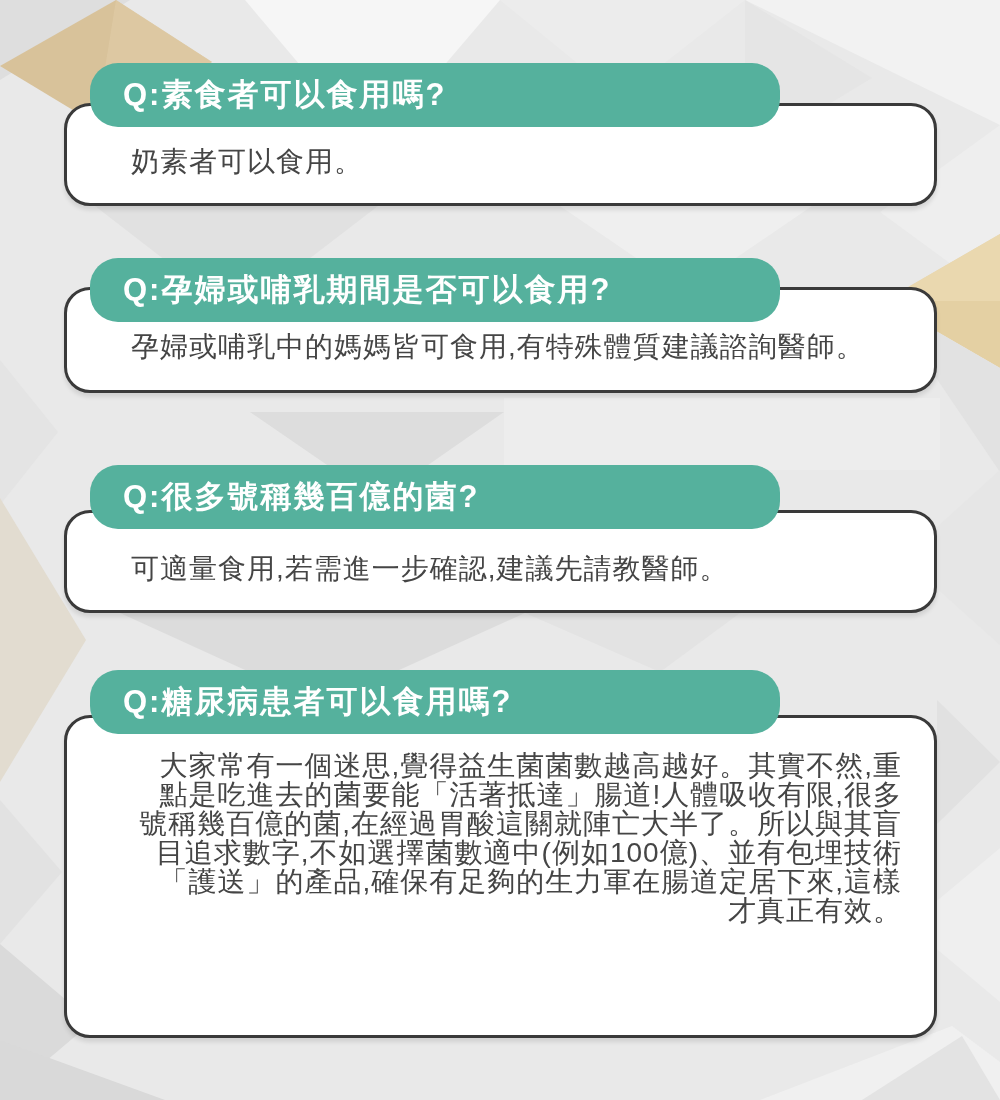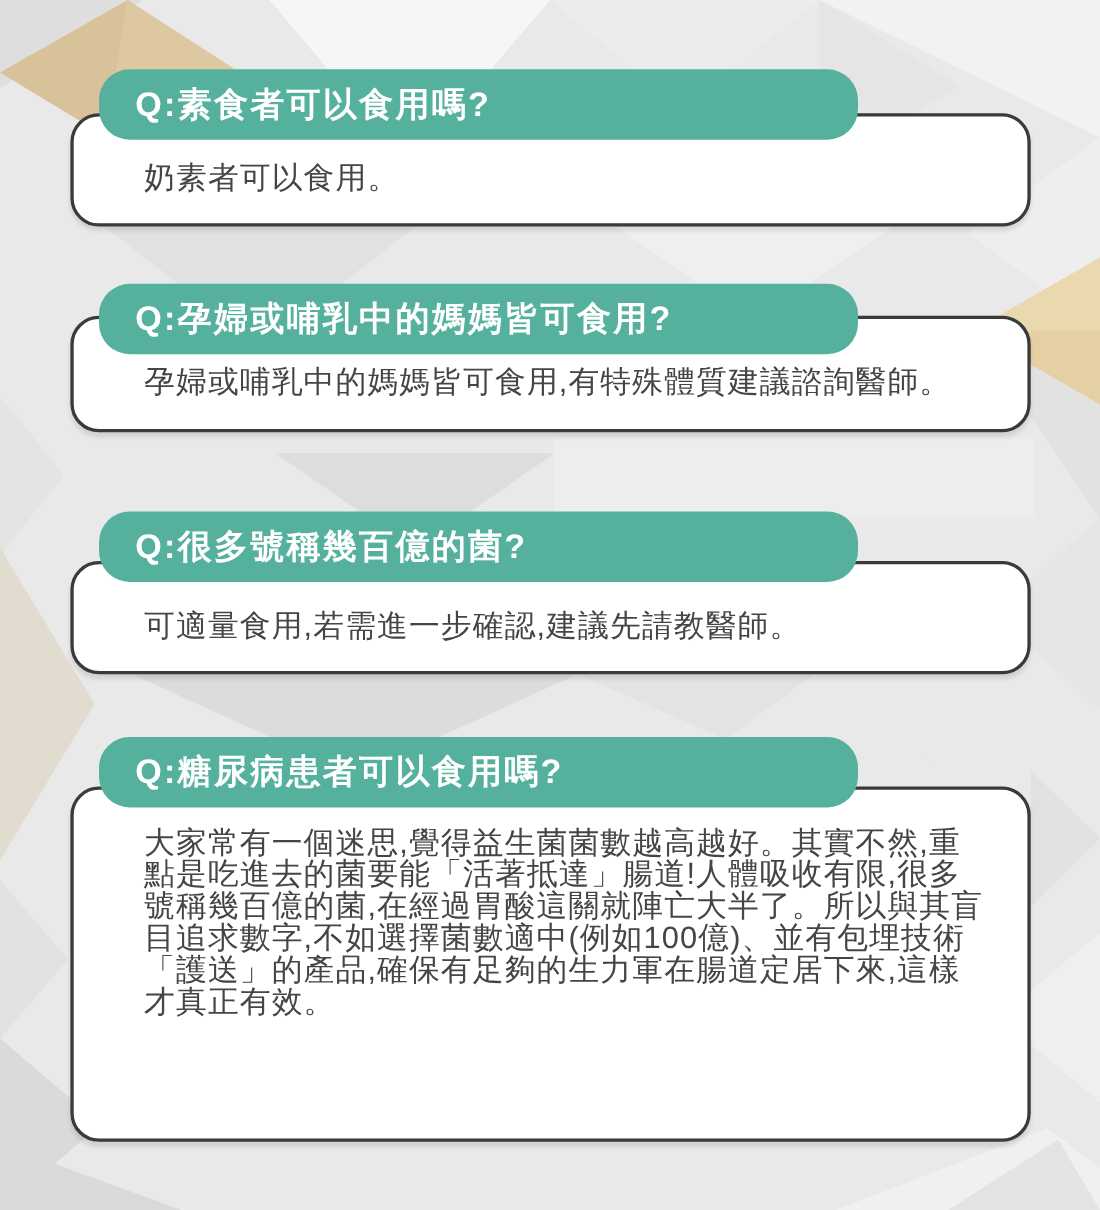--- a/index.html
+++ b/index.html
@@ -47,20 +47,21 @@
   .a-box {
     position: absolute;
     left: 0;
     width: 873px;
     background: #ffffff;
     border: 3px solid #3a3a3a;
     border-radius: 26px;
     box-sizing: border-box;
     z-index: 1;
     box-shadow: 0 4px 4px rgba(0,0,0,0.10);
+    text-align: right;
   }
   .a-box p {
     margin: 0;
     font-size: 28px;
     color: #454545;
     letter-spacing: 1px;
   }
 
   .a-single {
     display: flex;
@@ -131,21 +132,21 @@
     <header class="q-pill">
       <h2>Q:素食者可以食用嗎?</h2>
     </header>
     <div class="a-box a-single">
       <p>奶素者可以食用。</p>
     </div>
   </section>
 
   <section class="card card-2">
     <header class="q-pill">
-      <h2>Q:孕婦或哺乳中的媽媽皆可食用?</h2>
+      <h2>Q:孕婦或哺乳期間是否可以食用?</h2>
     </header>
     <div class="a-box a-single">
       <p>孕婦或哺乳中的媽媽皆可食用,有特殊體質建議諮詢醫師。</p>
     </div>
   </section>
 
   <section class="card card-3">
     <header class="q-pill">
       <h2>Q:很多號稱幾百億的菌?</h2>
     </header>

